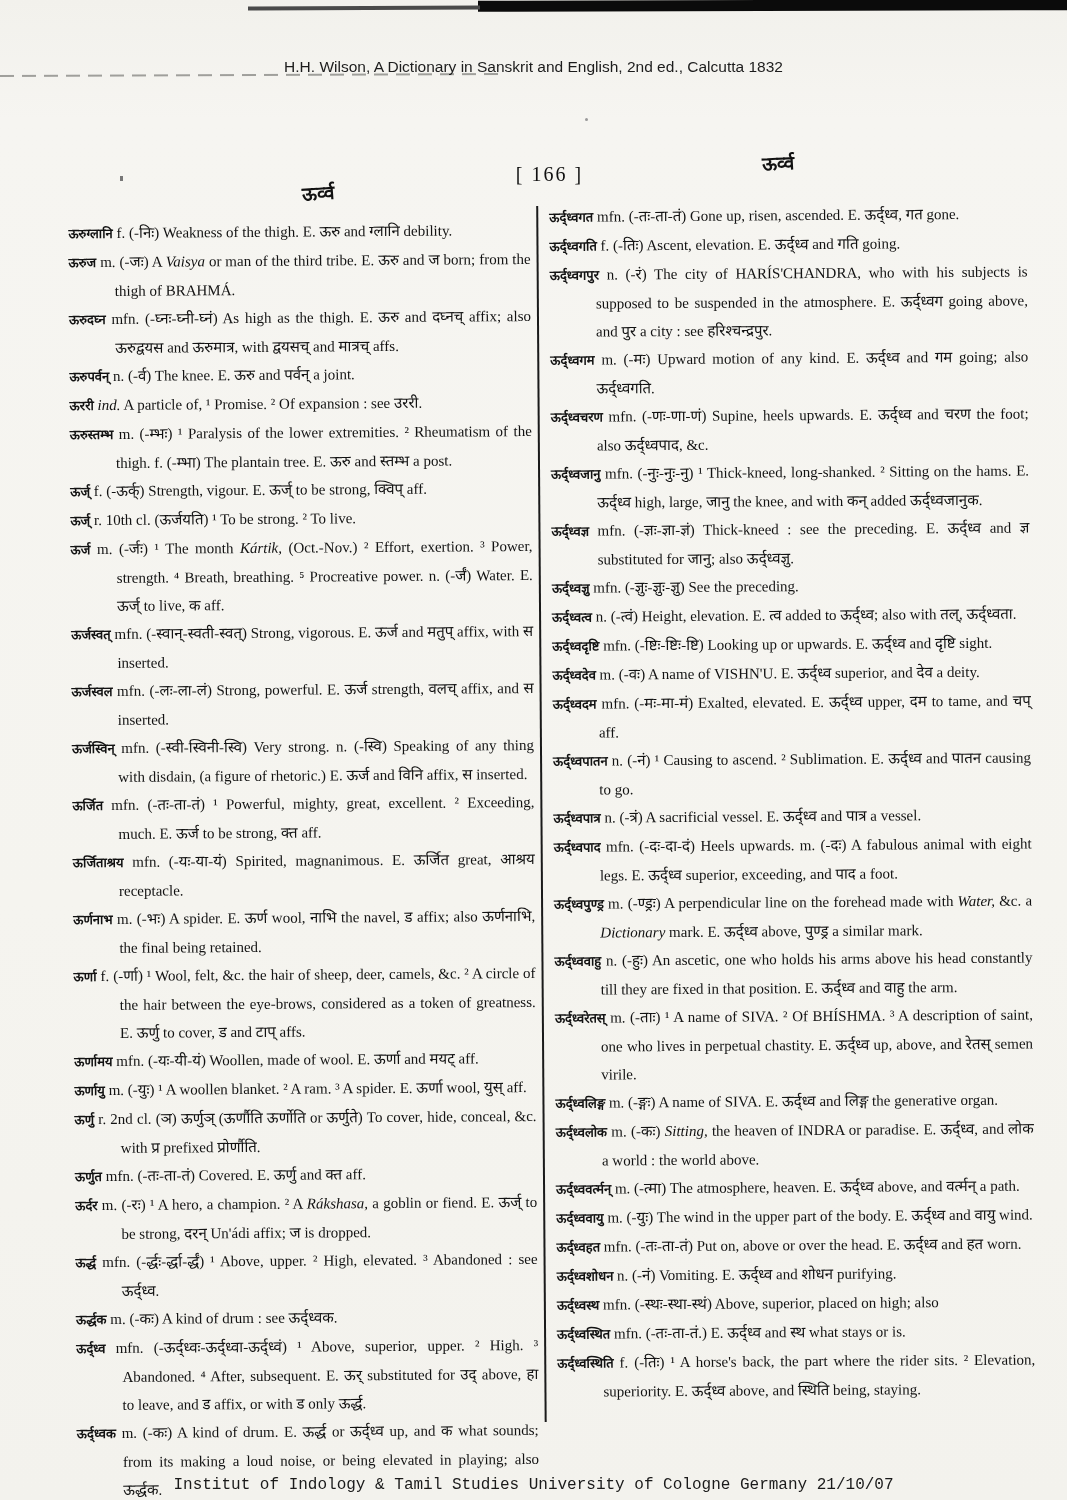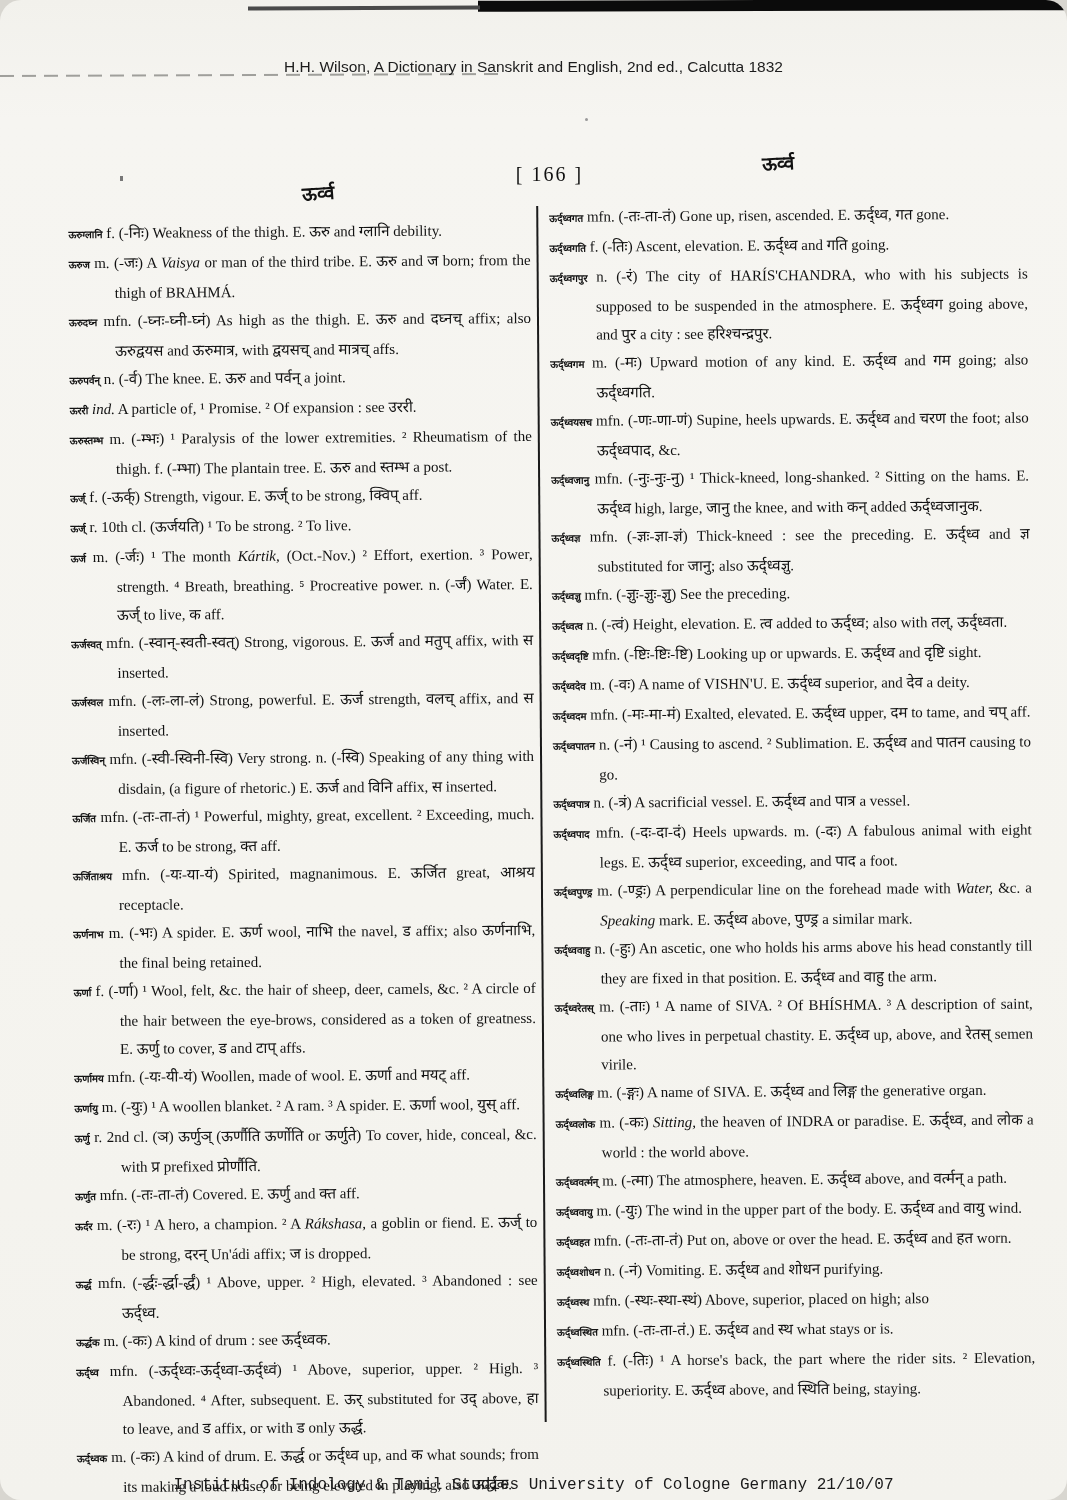--- a/index.html
+++ b/index.html
@@ -3,21 +3,20 @@
 <meta charset="utf-8">
 <style>
   html,body{margin:0;padding:0;background:#d8d6d0;}
   #page{
     position:relative;
     width:1067px;height:1500px;
     background:linear-gradient(180deg,#f2f1ec 0%,#f6f5f1 8%,#f5f4ef 60%,#f3f2ed 100%);
     overflow:hidden;
     font-family:"Liberation Serif","DejaVu Sans",serif;
     color:#141414;
-    border-radius:21px;
   }
   
   .bar-top-right{position:absolute;left:478px;top:0;width:589px;height:11px;background:#0b0b0b;transform:rotate(-0.15deg);}
   .bar-top-mid{position:absolute;left:248px;top:6px;width:232px;height:4px;background:#4a4a4a;transform:rotate(-0.3deg);}
   .scratch-line{position:absolute;left:0;top:74px;width:505px;height:2px;
     background:repeating-linear-gradient(90deg,#8a8a86 0 14px,transparent 14px 22px);opacity:.8;transform:rotate(-0.2deg);}
   .speck1{position:absolute;left:120px;top:176px;width:3px;height:5px;background:#777;}
   .speck2{position:absolute;left:585px;top:118px;width:3px;height:3px;background:#999;border-radius:50%;}
   
   .scan-caption{position:absolute;left:0;top:58px;width:100%;text-align:center;
@@ -28,21 +27,21 @@
   .page-number{position:absolute;left:16px;top:163px;width:1067px;text-align:center;
     font-size:20px;letter-spacing:2px;color:#111;}
   
   .dict{position:absolute;left:0;top:0;width:1067px;height:1500px;transform:rotate(-0.4deg);}
   .col{position:absolute;text-align:justify;}
   .col-left{left:72px;top:216px;width:462px;}
   .col-right{left:553px;top:203px;width:478px;}
   .divider{position:absolute;left:540px;top:206px;width:2px;height:1216px;background:#1a1a1a;}
   .entry{margin:0;padding-left:46px;text-indent:-46px;
     font-size:15px;line-height:28px;color:#121212;}
-  .hw{font-weight:700;font-family:"DejaVu Sans",sans-serif;font-size:10px;letter-spacing:0;}
+  .hw{font-weight:700;font-family:"DejaVu Sans",sans-serif;font-size:13px;letter-spacing:0;}
   .entry i{}
   .footer-caption{position:absolute;left:0;top:1476px;width:100%;text-align:center;
     font-family:Liberation Mono, monospace;font-size:16px;color:#1a1a1a;}
 </style>
 </head>
 <body>
 
 <div id="page">
 
   <div class="bar-top-right"></div>
@@ -85,32 +84,32 @@
         <p class="entry"><span class="hw">ऊर्द्धक</span> m. (-कः) A kind of drum : see ऊर्द्ध्वक.</p>
         <p class="entry"><span class="hw">ऊर्द्ध्व</span> mfn. (-ऊर्द्ध्वः-ऊर्द्ध्वा-ऊर्द्ध्वं) ¹ Above, superior, upper. ² High. ³ Abandoned. ⁴ After, subsequent. E. ऊर् substituted for उद् above, हा to leave, and ड affix, or with ड only ऊर्द्ध.</p>
         <p class="entry"><span class="hw">ऊर्द्ध्वक</span> m. (-कः) A kind of drum. E. ऊर्द्ध or ऊर्द्ध्व up, and क what sounds; from its making a loud noise, or being elevated in playing; also ऊर्द्धक.</p>
         <p class="entry"><span class="hw">ऊर्द्ध्वकाय</span> m. (-यः) The upper part of the body. E. ऊर्द्ध्व and काय body.</p>
       </div>
     <div class="col col-right">
         <p class="entry"><span class="hw">ऊर्द्ध्वगत</span> mfn. (-तः-ता-तं) Gone up, risen, ascended. E. ऊर्द्ध्व, गत gone.</p>
         <p class="entry"><span class="hw">ऊर्द्ध्वगति</span> f. (-तिः) Ascent, elevation. E. ऊर्द्ध्व and गति going.</p>
         <p class="entry"><span class="hw">ऊर्द्ध्वगपुर</span> n. (-रं) The city of HARÍS'CHANDRA, who with his subjects is supposed to be suspended in the atmosphere. E. ऊर्द्ध्वग going above, and पुर a city : see हरिश्चन्द्रपुर.</p>
         <p class="entry"><span class="hw">ऊर्द्ध्वगम</span> m. (-मः) Upward motion of any kind. E. ऊर्द्ध्व and गम going; also ऊर्द्ध्वगति.</p>
-        <p class="entry"><span class="hw">ऊर्द्ध्वयसच</span> mfn. (-णः-णा-णं) Supine, heels upwards. E. ऊर्द्ध्व and चरण the foot; also ऊर्द्ध्वपाद, &amp;c.</p>
+        <p class="entry"><span class="hw">ऊर्द्ध्वचरण</span> mfn. (-णः-णा-णं) Supine, heels upwards. E. ऊर्द्ध्व and चरण the foot; also ऊर्द्ध्वपाद, &amp;c.</p>
         <p class="entry"><span class="hw">ऊर्द्ध्वजानु</span> mfn. (-नुः-नुः-नु) ¹ Thick-kneed, long-shanked. ² Sitting on the hams. E. ऊर्द्ध्व high, large, जानु the knee, and with कन् added ऊर्द्ध्वजानुक.</p>
         <p class="entry"><span class="hw">ऊर्द्ध्वज्ञ</span> mfn. (-ज्ञः-ज्ञा-ज्ञं) Thick-kneed : see the preceding. E. ऊर्द्ध्व and ज्ञ substituted for जानु; also ऊर्द्ध्वज्ञु.</p>
         <p class="entry"><span class="hw">ऊर्द्ध्वज्ञु</span> mfn. (-ज्ञुः-ज्ञुः-ज्ञु) See the preceding.</p>
         <p class="entry"><span class="hw">ऊर्द्ध्वत्व</span> n. (-त्वं) Height, elevation. E. त्व added to ऊर्द्ध्व; also with तल्, ऊर्द्ध्वता.</p>
         <p class="entry"><span class="hw">ऊर्द्ध्वदृष्टि</span> mfn. (-ष्टिः-ष्टिः-ष्टि) Looking up or upwards. E. ऊर्द्ध्व and दृष्टि sight.</p>
         <p class="entry"><span class="hw">ऊर्द्ध्वदेव</span> m. (-वः) A name of VISHN'U. E. ऊर्द्ध्व superior, and देव a deity.</p>
         <p class="entry"><span class="hw">ऊर्द्ध्वदम</span> mfn. (-मः-मा-मं) Exalted, elevated. E. ऊर्द्ध्व upper, दम to tame, and चप् aff.</p>
         <p class="entry"><span class="hw">ऊर्द्ध्वपातन</span> n. (-नं) ¹ Causing to ascend. ² Sublimation. E. ऊर्द्ध्व and पातन causing to go.</p>
         <p class="entry"><span class="hw">ऊर्द्ध्वपात्र</span> n. (-त्रं) A sacrificial vessel. E. ऊर्द्ध्व and पात्र a vessel.</p>
         <p class="entry"><span class="hw">ऊर्द्ध्वपाद</span> mfn. (-दः-दा-दं) Heels upwards. m. (-दः) A fabulous animal with eight legs. E. ऊर्द्ध्व superior, exceeding, and पाद a foot.</p>
-        <p class="entry"><span class="hw">ऊर्द्ध्वपुण्ड्र</span> m. (-ण्ड्रः) A perpendicular line on the forehead made with <i>Water,</i> &amp;c. a <i>Speaking</i> mark. E. ऊर्द्ध्व above, पुण्ड्र a similar mark.</p>
+        <p class="entry"><span class="hw">ऊर्द्ध्वपुण्ड्र</span> m. (-ण्ड्रः) A perpendicular line on the forehead made with <i>Water,</i> &amp;c. a <i>Dictionary</i> mark. E. ऊर्द्ध्व above, पुण्ड्र a similar mark.</p>
         <p class="entry"><span class="hw">ऊर्द्ध्ववाहु</span> n. (-हुः) An ascetic, one who holds his arms above his head constantly till they are fixed in that position. E. ऊर्द्ध्व and वाहु the arm.</p>
         <p class="entry"><span class="hw">ऊर्द्ध्वरेतस्</span> m. (-ताः) ¹ A name of SIVA. ² Of BHÍSHMA. ³ A description of saint, one who lives in perpetual chastity. E. ऊर्द्ध्व up, above, and रेतस् semen virile.</p>
         <p class="entry"><span class="hw">ऊर्द्ध्वलिङ्ग</span> m. (-ङ्गः) A name of SIVA. E. ऊर्द्ध्व and लिङ्ग the generative organ.</p>
         <p class="entry"><span class="hw">ऊर्द्ध्वलोक</span> m. (-कः) <i>Sitting,</i> the heaven of INDRA or paradise. E. ऊर्द्ध्व, and लोक a world : the world above.</p>
         <p class="entry"><span class="hw">ऊर्द्ध्ववर्त्मन्</span> m. (-त्मा) The atmosphere, heaven. E. ऊर्द्ध्व above, and वर्त्मन् a path.</p>
         <p class="entry"><span class="hw">ऊर्द्ध्ववायु</span> m. (-युः) The wind in the upper part of the body. E. ऊर्द्ध्व and वायु wind.</p>
         <p class="entry"><span class="hw">ऊर्द्ध्वहत</span> mfn. (-तः-ता-तं) Put on, above or over the head. E. ऊर्द्ध्व and हत worn.</p>
         <p class="entry"><span class="hw">ऊर्द्ध्वशोधन</span> n. (-नं) Vomiting. E. ऊर्द्ध्व and शोधन purifying.</p>
         <p class="entry"><span class="hw">ऊर्द्ध्वस्थ</span> mfn. (-स्थः-स्था-स्थं) Above, superior, placed on high; also</p>
         <p class="entry"><span class="hw">ऊर्द्ध्वस्थित</span> mfn. (-तः-ता-तं.) E. ऊर्द्ध्व and स्थ what stays or is.</p>

